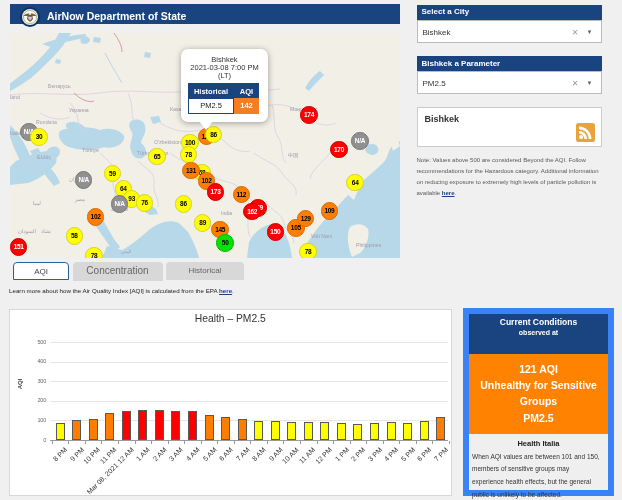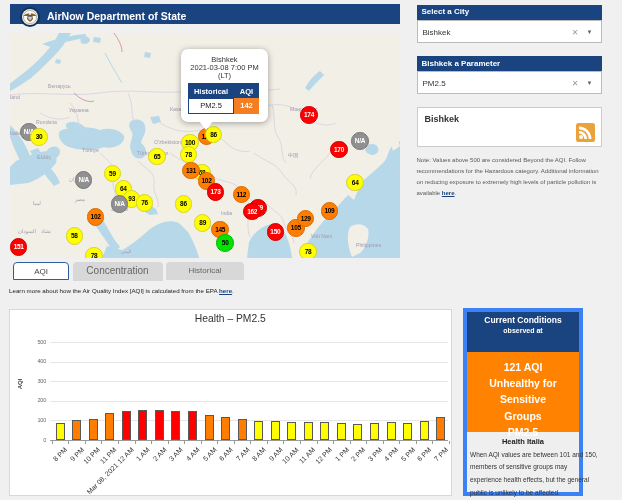--- a/index.html
+++ b/index.html
@@ -299,22 +299,22 @@
 <div class="xlab" style="right:310.2px;top:446px">11 AM</div>
 <div class="xlab" style="right:293.7px;top:446px">12 PM</div>
 <div class="xlab" style="right:277.1px;top:446px">1 PM</div>
 <div class="xlab" style="right:260.6px;top:446px">2 PM</div>
 <div class="xlab" style="right:244.1px;top:446px">3 PM</div>
 <div class="xlab" style="right:227.5px;top:446px">4 PM</div>
 <div class="xlab" style="right:210.9px;top:446px">5 PM</div>
 <div class="xlab" style="right:194.4px;top:446px">6 PM</div>
 <div class="xlab" style="right:177.8px;top:446px">7 PM</div>
 
-<div class="abs" style="left:463px;top:307.5px;width:120px;height:188.5px;
- border:4px solid #3b82f6;background:#efefef">
+<div class="abs" style="left:463px;top:307.5px;width:151px;height:188.5px;
+ border:6px solid #3b82f6;background:#efefef">
  <div style="background:#1a4480;height:40px;color:#fff;text-align:center;padding-top:3.5px">
   <div style="font-size:8.5px;font-weight:bold">Current Conditions</div>
   <div style="font-size:7px;font-weight:bold;margin-top:2px">observed at</div>
  </div>
  <div style="background:#ff8300;height:80px;color:#fff;text-align:center;font-weight:bold;
   font-size:10.5px;line-height:16.4px;padding-top:7px">121 AQI<br>Unhealthy for Sensitive<br>Groups<br>PM2.5</div>
  <div style="text-align:center;font-size:7.5px;font-weight:bold;color:#222;margin-top:5px">Health Italia</div>
  <div style="font-size:6.5px;color:#333;line-height:12.8px;padding:3px 0 0 3px;white-space:nowrap">When AQI values are between 101 and 150,<br>members of sensitive groups may<br>experience health effects, but the general<br>public is unlikely to be affected.</div>
 </div>
 </body></html>

